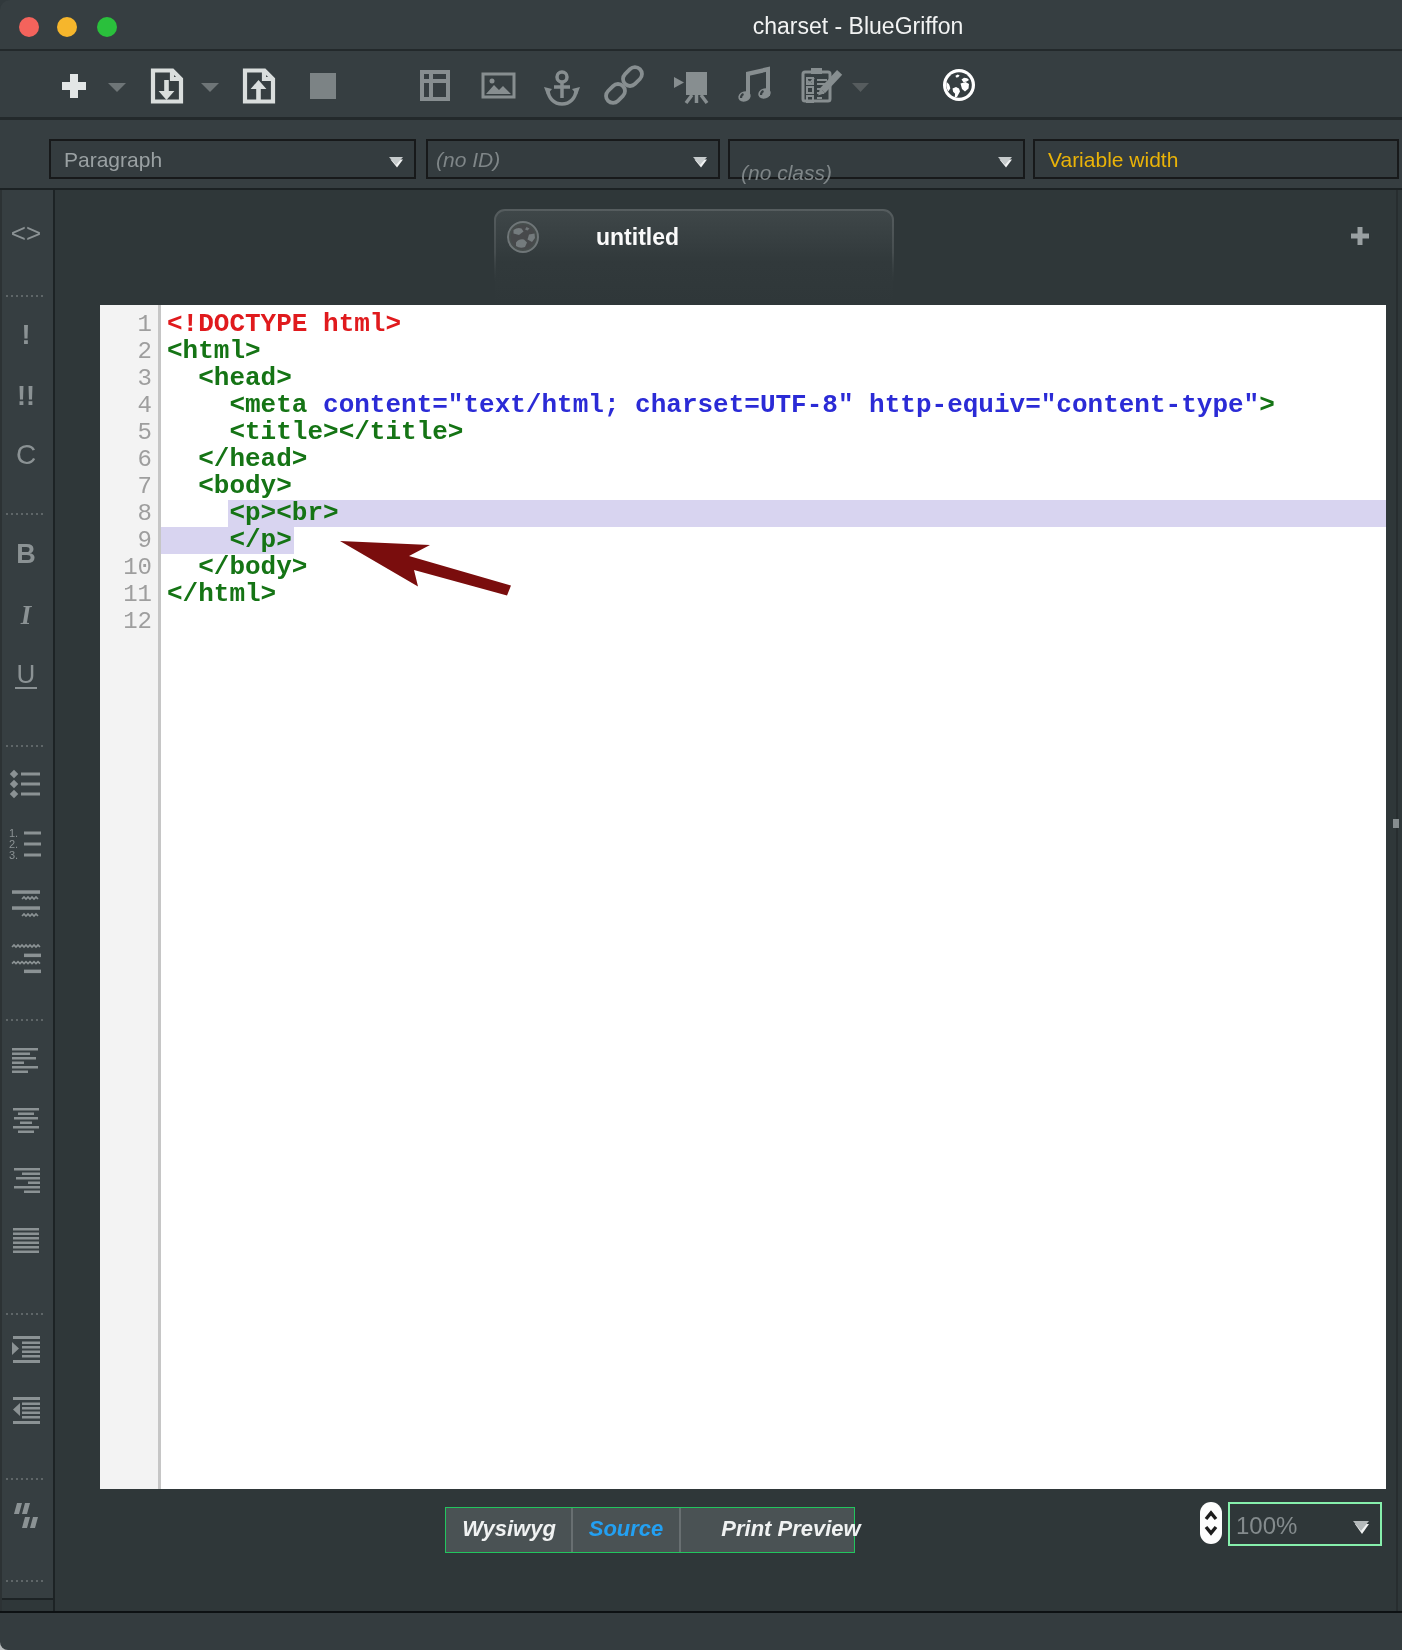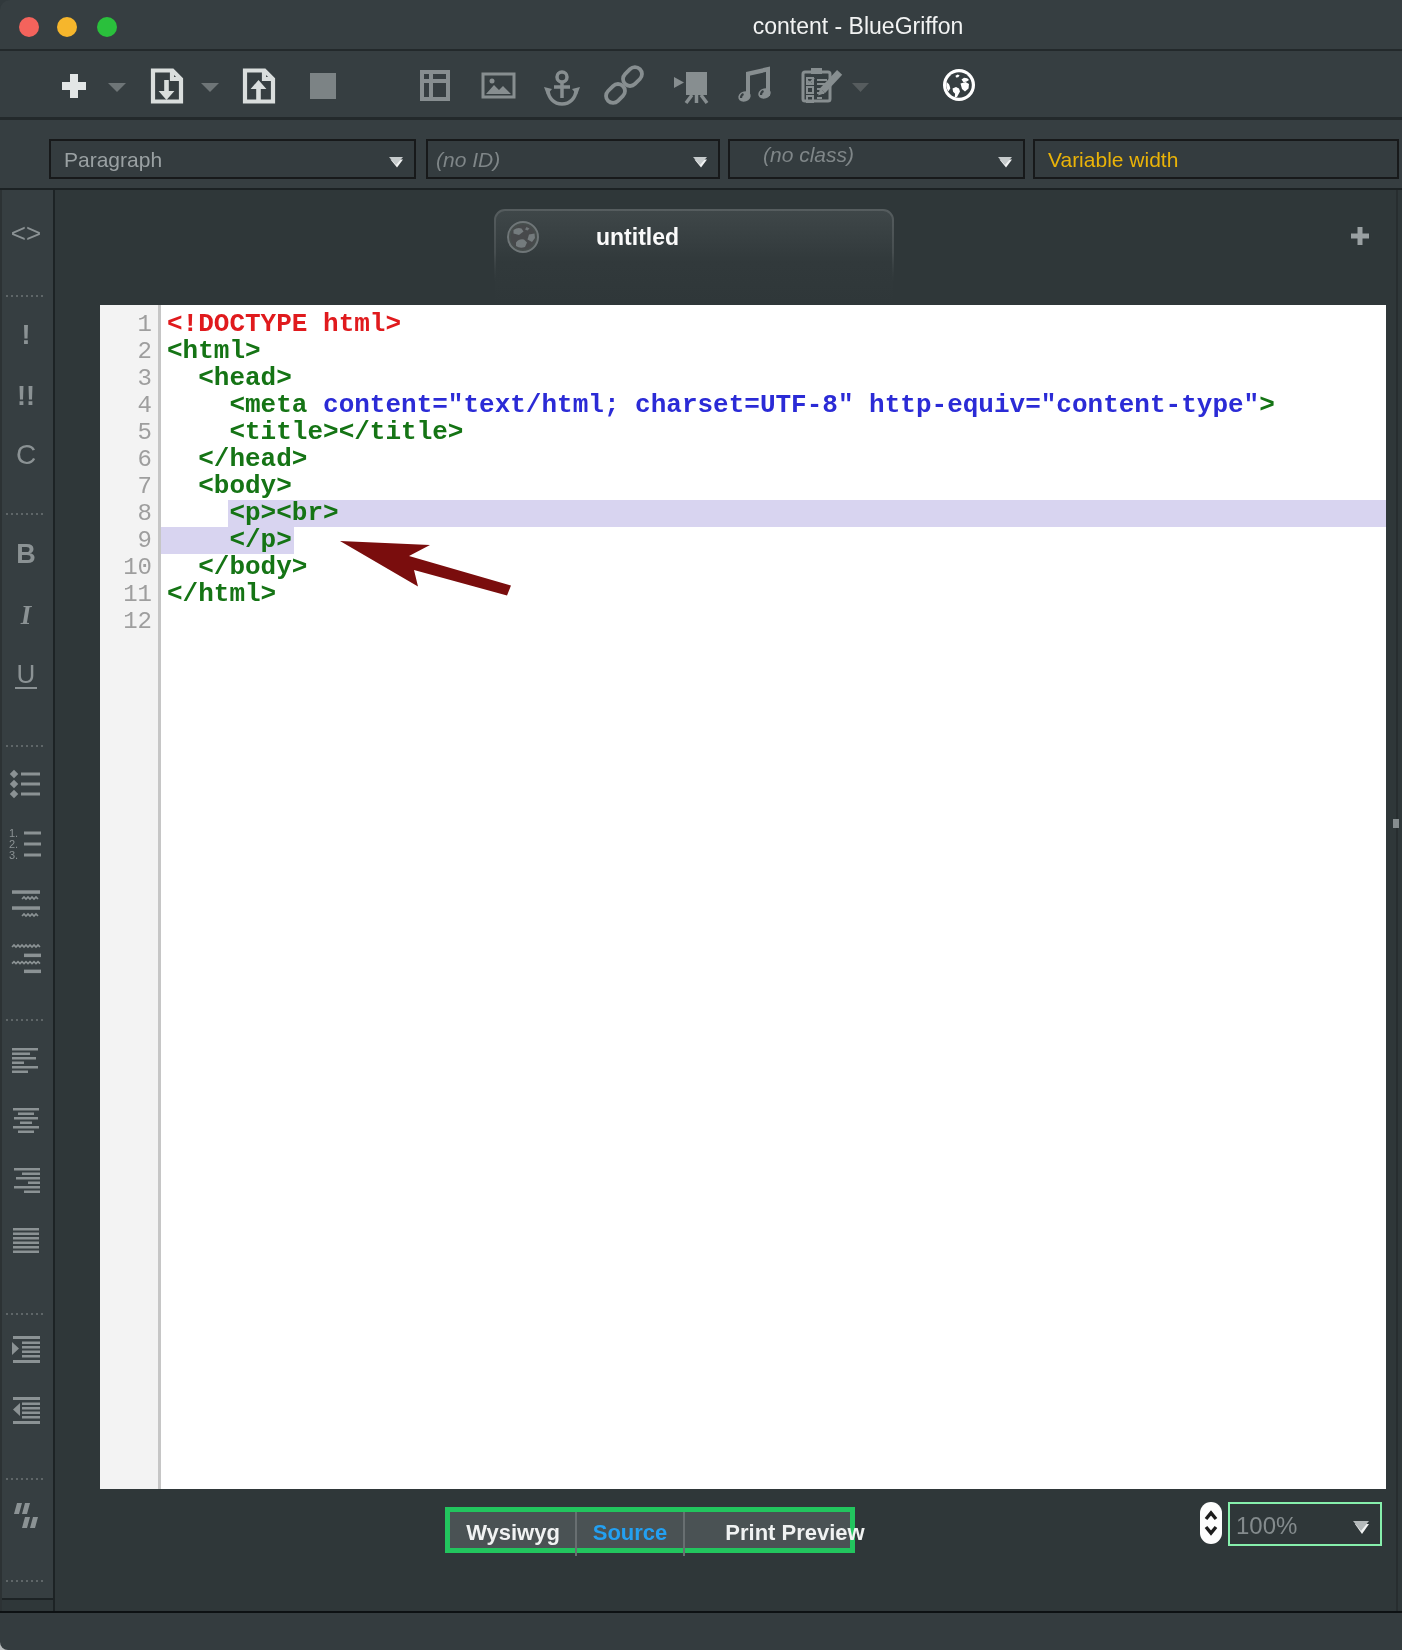--- a/index.html
+++ b/index.html
@@ -10,21 +10,21 @@
 </head>
 <body>
 <div id="stage">
 
   <div class="abs" style="left:0;top:1642px;width:8px;height:8px;background:#b9bdbe;"></div>
 
   <div class="abs" style="left:0;top:0;width:1402px;height:49px;background:#363e41;border-radius:10px 0 0 0;"></div>
   <div class="abs" style="left:19px;top:17px;width:20px;height:20px;border-radius:50%;background:#f4635c;"></div>
   <div class="abs" style="left:57px;top:17px;width:20px;height:20px;border-radius:50%;background:#f6b62c;"></div>
   <div class="abs" style="left:97px;top:17px;width:20px;height:20px;border-radius:50%;background:#2ac03c;"></div>
-  <div class="abs" style="left:658px;top:13px;width:400px;text-align:center;font-size:23px;color:#f2f3f3;">content - BlueGriffon</div>
+  <div class="abs" style="left:658px;top:13px;width:400px;text-align:center;font-size:23px;color:#f2f3f3;">charset - BlueGriffon</div>
   <div class="abs" style="left:0;top:49px;width:1402px;height:2px;background:#23292b;"></div>
 
   <div class="abs" style="left:0;top:51px;width:1402px;height:66px;background:#363e41;"></div>
   <svg class="abs" id="toolbar-icons" style="left:0;top:51px;" width="1402" height="66" viewBox="0 0 1402 66">
 
     <path d="M70 23 h8 v8 h8 v8 h-8 v8 h-8 v-8 h-8 v-8 h8 z" fill="#e3e6e6"></path>
 
     <polygon points="108,32 126,32 117,41" fill="#6e7577"></polygon>
     <polygon points="201,32 219,32 210,41" fill="#6e7577"></polygon>
     <polygon points="852,32 869,32 860.5,41" fill="#565c5e"></polygon>
@@ -120,21 +120,21 @@
       </svg>
   </div>
   <div class="abs" style="left:426px;top:139px;width:294px;height:40px;background:#343c3f;border:2px solid #17191a;box-sizing:border-box;">
     <span style="position:absolute;left:8px;top:7px;font-size:21px;font-style:italic;color:#7f8688;">(no ID)</span>
     <svg style="position:absolute;right:11px;top:16px;" width="14" height="11" viewBox="0 0 14 11">
         <polygon points="1.5,2.5 14,2.5 8,10.5" fill="#f2f4f4"></polygon>
         <polygon points="0,0 14,0 7,8" fill="#c6cbcc"></polygon>
       </svg>
   </div>
   <div class="abs" style="left:728px;top:139px;width:297px;height:40px;background:#343c3f;border:2px solid #17191a;box-sizing:border-box;">
-    <span style="position:absolute;left:11px;top:2px;font-size:21px;font-style:italic;color:#7f8688;margin-left:22px;">(no class)</span>
+    <span style="position:absolute;left:11px;top:20px;font-size:21px;font-style:italic;color:#7f8688;">(no class)</span>
     <svg style="position:absolute;right:11px;top:16px;" width="14" height="11" viewBox="0 0 14 11">
         <polygon points="1.5,2.5 14,2.5 8,10.5" fill="#f2f4f4"></polygon>
         <polygon points="0,0 14,0 7,8" fill="#c6cbcc"></polygon>
       </svg>
   </div>
   <div class="abs" style="left:1033px;top:139px;width:366px;height:40px;background:#343c3f;border:2px solid #17191a;box-sizing:border-box;">
     <span style="position:absolute;left:13px;top:7px;font-size:21px;color:#eab308;">Variable width</span>
   </div>
   <div class="abs" style="left:0;top:188px;width:1402px;height:2px;background:#1c2224;"></div>
 
@@ -317,21 +317,21 @@
 
   <svg class="abs" style="left:330px;top:530px;" width="195" height="75" viewBox="0 0 195 75">
     <polygon points="10,11 100,15 79,26 181,55.5 177,65.5 84,40 88,56.5" fill="#7a0d0d"></polygon>
   </svg>
 
   <div class="abs" style="left:1396px;top:190px;width:2px;height:1422px;background:#272d2f;"></div>
   <div class="abs" style="left:0;top:190px;width:2px;height:1422px;background:#2c3234;"></div>
 
   <div class="abs" style="left:1393px;top:819px;width:6px;height:9px;background:#868d8f;"></div>
 
-  <div class="abs" style="left:445px;top:1507px;width:410px;height:46px;border-radius:0;background:#4a5254;border:5px solid #22c55e;box-sizing:border-box;">
+  <div class="abs" style="left:445px;top:1507px;width:410px;height:46px;border-radius:0;background:#4a5254;border:1px solid #22c55e;box-sizing:border-box;font-style:italic;">
     <div style="position:absolute;left:125px;top:0;width:2px;height:44px;background:#686f71;"></div>
     <div style="position:absolute;left:233px;top:0;width:2px;height:44px;background:#686f71;"></div>
     <div style="position:absolute;left:0;top:8px;width:126px;text-align:center;font-size:22px;font-weight:bold;color:#f0f2f2;">Wysiwyg</div>
     <div style="position:absolute;left:126px;top:8px;width:108px;text-align:center;font-size:22px;font-weight:bold;color:#23a0f2;">Source</div>
     <div style="position:absolute;left:234px;top:8px;width:174px;text-align:center;font-size:22px;font-weight:bold;color:#f0f2f2;padding-left:24px;">Print Preview</div>
   </div>
   <div class="abs" style="left:1200px;top:1502px;width:22px;height:42px;border-radius:11px;background:#fdfdfd;">
     <svg style="position:absolute;left:0;top:0;" width="22" height="42" viewBox="0 0 22 42">
       <polyline points="6,17 11,11 16,17" fill="none" stroke="#1c1c1c" stroke-width="3.4"></polyline>
       <polyline points="6,25 11,31 16,25" fill="none" stroke="#1c1c1c" stroke-width="3.4"></polyline>

